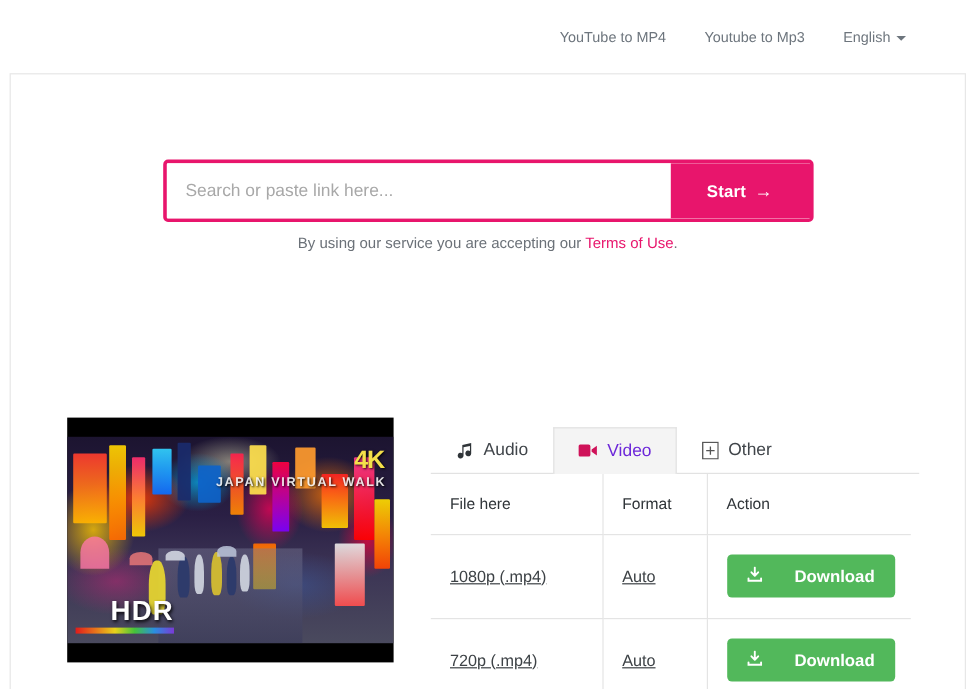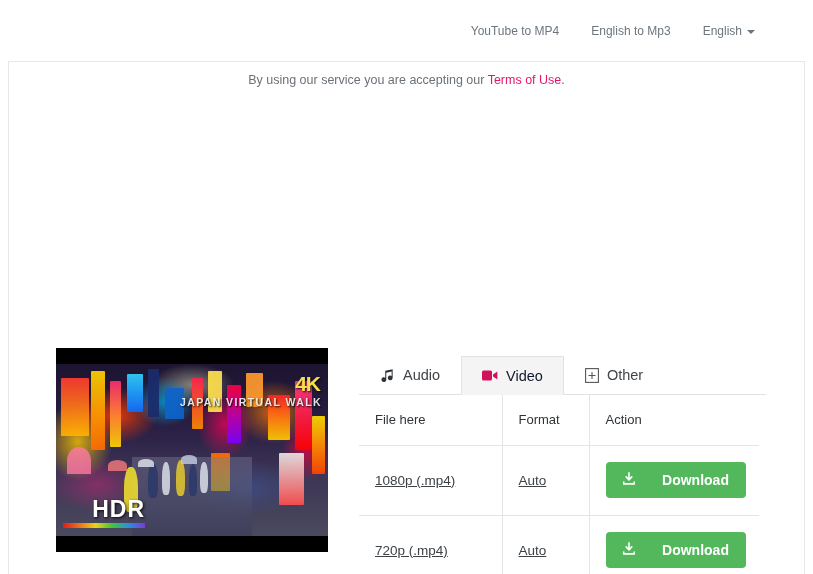--- a/index.html
+++ b/index.html
@@ -284,21 +284,21 @@
     border: 1px solid transparent;
     border-bottom: none;
     background: transparent;
     line-height: 1;
     position: relative;
     top: 1px;
     font-family: "Liberation Sans", sans-serif;
   }
   .tab.active {
     background: #f4f4f4;
-    color: #0f172a;
+    color: #6d28d9;
     border-color: #e2e2e2;
     border-bottom-color: #f4f4f4;
     margin-top: 32px;
   }
   .tab .tab-ico { display: flex; align-items: center; }
 
   
   .tbl {
     width: 400px;
     border-collapse: collapse;
@@ -335,27 +335,34 @@
     font-family: "Liberation Sans", sans-serif;
   }
 </style>
 </head>
 <body>
 
 <div class="header">
 
   <nav class="nav">
     <a class="nav-link" href="#">YouTube to MP4</a>
-    <a class="nav-link" href="#">English to Mp3</a>
+    <a class="nav-link" href="#">Youtube to Mp3</a>
     <a class="nav-link" href="#"><span>English</span><i class="caret"></i></a>
   </nav>
 </div>
 
 <div class="panel">
 
+  <div class="search-wrap">
+    <input class="search-input" type="text" placeholder="Search or paste link here..." style="">
+    <button class="start-btn">
+      <span>Start</span>
+      <span class="arrow-right">→</span>
+    </button>
+  </div>
 
   <div class="terms">
     <span>By using our service you are accepting our </span><a href="#">Terms of Use</a><span>.</span>
   </div>
 
   <div class="result">
 
     <div class="thumb">
       <div class="thumb-photo">
         <i class="sign" style="left:2%;top:8%;width:10%;height:34%;background:linear-gradient(180deg,#ff3b2e,#ffb300);"></i>

